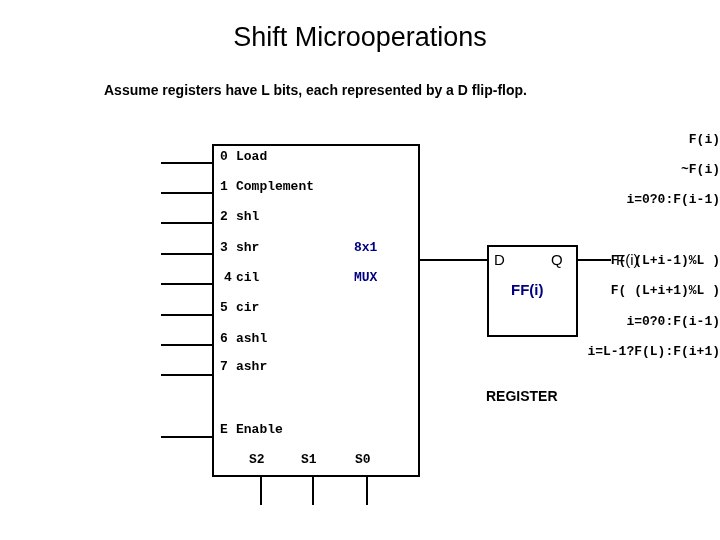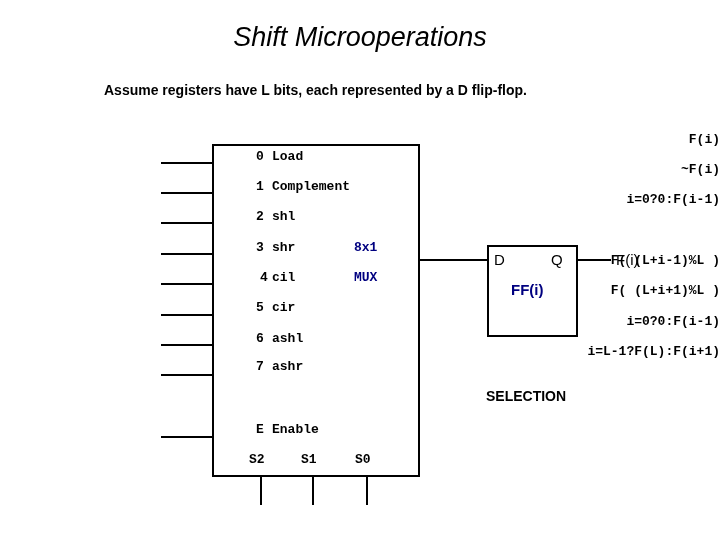--- a/index.html
+++ b/index.html
@@ -22,21 +22,20 @@
     left: 0;
     top: 22px;
     width: 720px;
     text-align: center;
     font-family: "Liberation Sans", sans-serif;
     font-size: 27px;
     font-weight: normal;
     color: #000000;
     letter-spacing: 0px;
     white-space: nowrap;
-    font-style: italic;
   }
   #subtitle {
     position: absolute;
     left: 0;
     top: 82px;
     width: 631px;
     text-align: center;
     font-family: "Liberation Sans", sans-serif;
     font-size: 14px;
     font-weight: bold;
@@ -79,21 +78,20 @@
   
   .muxrow {
     position: absolute;
     left: 220px;
     font-family: "Liberation Mono", "DejaVu Sans Mono", monospace;
     font-size: 13px;
     font-weight: bold;
     color: #000000;
     white-space: pre;
     line-height: 14px;
-    margin-left: 36px;
   }
   .muxrow .idx { display: inline-block; width: 16px; }
 
   .muxtag {
     position: absolute;
     font-family: "Liberation Mono", "DejaVu Sans Mono", monospace;
     font-size: 13px;
     font-weight: bold;
     color: #000080;
     white-space: pre;
@@ -197,15 +195,15 @@
   <div class="hline" style="left:420px; top:259px; width:68px;"></div>
 
   <div class="boxrect" style="left:487px; top:245px; width:91px; height:92px;"></div>
   <div class="ffpin" style="left:494px; top:251px;">D</div>
   <div class="ffpin" style="left:551px; top:251px;">Q</div>
   <div class="fflabel" style="left:511px; top:281px;">FF(i)</div>
 
   <div class="hline" style="left:578px; top:259px; width:33px;"></div>
   <div class="outlabel" style="left:616px; top:251px;">F(i)</div>
 
-  <div class="captionbold" style="left:486px; top:388px;">SELECTION</div>
+  <div class="captionbold" style="left:486px; top:388px;">REGISTER</div>
 
 </div>
 
 </body></html>

